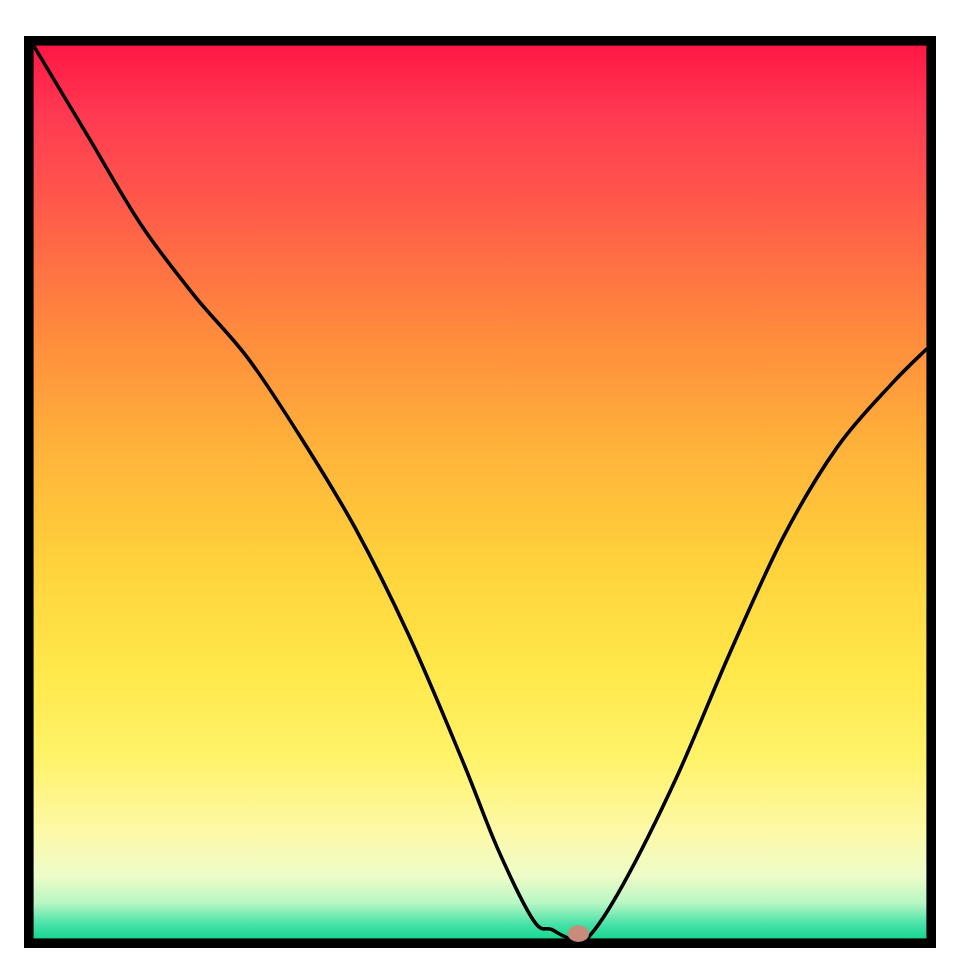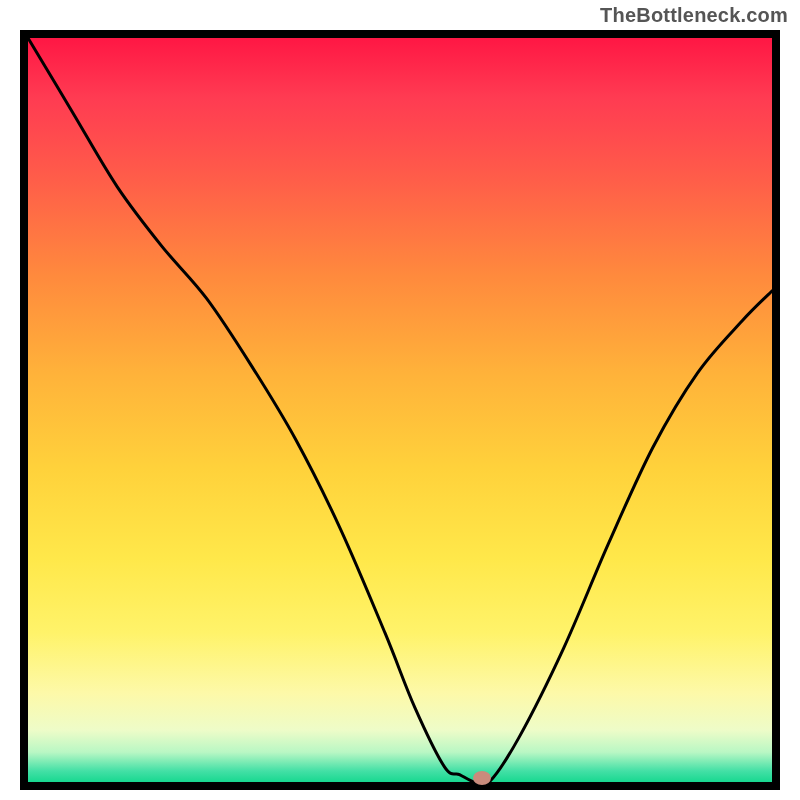--- a/index.html
+++ b/index.html
@@ -59,21 +59,20 @@
     width: 18px;
     height: 14px;
     border-radius: 50%;
     background: #c98b7c;
     transform: translate(-50%, -50%);
   }
 </style>
 </head>
 <body>
 <div class="wrap">
-  <div class="attribution">TheBottleneck.com</div>
   <div class="plot">
     <div class="grad"></div>
     <svg class="curve" viewBox="0 0 744 744" preserveAspectRatio="none">
       <path id="curve-path" fill="none" stroke="#000" stroke-width="3" stroke-linecap="round" stroke-linejoin="round" d="M 0 0 C 7.44 12.399999999999997, 29.759999999999998 49.59999999999998, 44.64 74.39999999999998 C 59.52 99.19999999999997, 74.4 126.47999999999995, 89.28 148.79999999999995 C 104.16 171.11999999999998, 119.03999999999999 189.72000000000006, 133.92 208.32000000000005 C 148.79999999999998 226.92000000000004, 163.68 240.56, 178.56 260.4 C 193.44 280.23999999999995, 208.32 303.79999999999995, 223.2 327.35999999999996 C 238.07999999999998 350.91999999999996, 252.95999999999998 374.48, 267.84 401.76 C 282.71999999999997 429.03999999999996, 297.59999999999997 458.79999999999995, 312.47999999999996 491.03999999999996 C 327.35999999999996 523.28, 344.72 565.44, 357.12 595.2 C 369.52 624.96, 376.96 647.28, 386.88 669.6 C 396.8 691.9200000000001, 409.20000000000005 717.96, 416.64000000000004 729.12 C 424.08000000000004 740.28, 426.56 734.0799999999999, 431.52 736.56 C 436.47999999999996 739.04, 441.44 742.76, 446.4 744 C 451.35999999999996 745.24, 453.84 751.44, 461.28 744 C 468.71999999999997 736.56, 478.64000000000004 721.6800000000001, 491.04 699.36 C 503.44 677.04, 520.8 642.32, 535.68 610.08 C 550.56 577.84, 565.44 539.4, 580.32 505.91999999999996 C 595.2 472.43999999999994, 610.0799999999999 437.71999999999997, 624.9599999999999 409.2 C 639.8399999999999 380.68, 654.72 355.87999999999994, 669.6 334.79999999999995 C 684.48 313.71999999999997, 701.84 296.36, 714.24 282.72 C 726.64 269.08000000000004, 739.04 257.91999999999996, 744 252.95999999999998"></path>
     </svg>
     <div id="marker" class="marker" style="left: 461.84px; top: 748.28px;"></div>
   </div>
 </div>
 
 </body></html>

